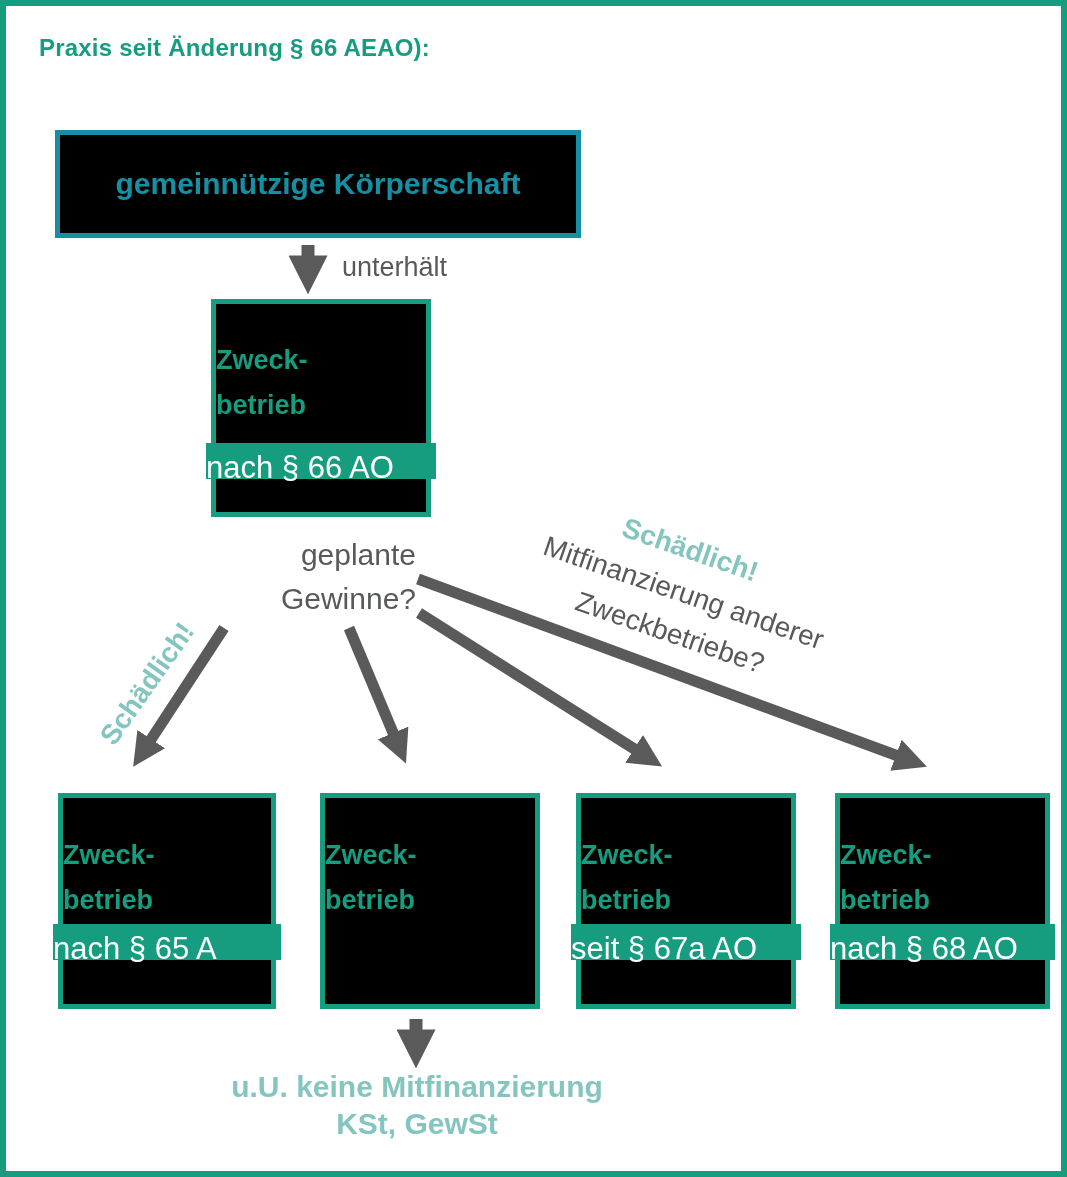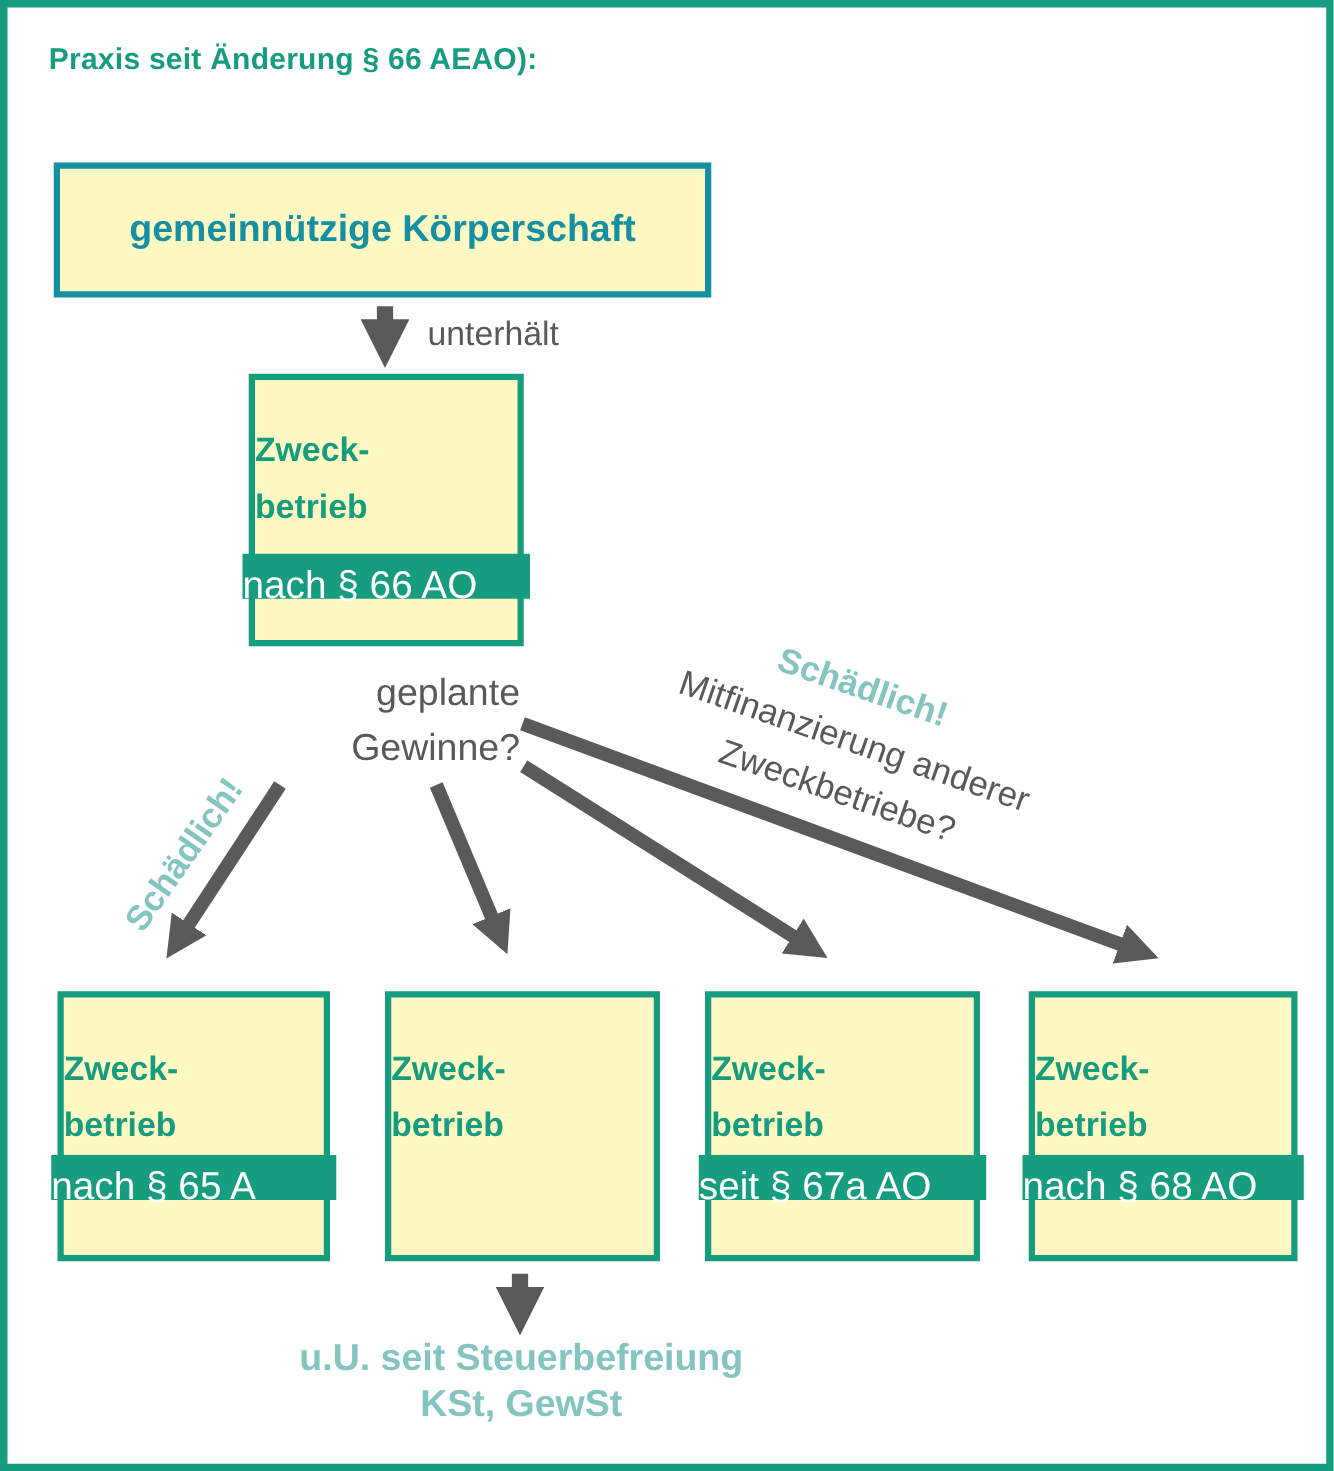--- a/index.html
+++ b/index.html
@@ -12,21 +12,21 @@
     position:relative;width:1067px;height:1177px;background:#fff;
     border:6px solid var(--green);box-sizing:border-box;overflow:hidden;
   }
   .arrow-layer{position:absolute;left:0;top:0;width:1067px;height:1177px;pointer-events:none;}
   .arrow-layer line{stroke:var(--arrow);}
   .arrow-layer marker path{fill:var(--arrow);}
   .page-title{
     position:absolute;left:33px;top:28px;margin:0;
     font-size:24px;font-weight:bold;color:var(--green);letter-spacing:.2px;
   }
-  .box{position:absolute;background:#fef9c3;box-sizing:border-box;}
+  .box{position:absolute;background:#000000;box-sizing:border-box;margin-left:12px;}
   .box.cyan{border:5px solid var(--cyan);}
   .box.green{border:5px solid var(--green);}
   .root-box{left:37px;top:124px;width:526px;height:108px;display:flex;align-items:center;justify-content:center;}
   .root-box .box-label{font-size:30px;font-weight:bold;color:var(--cyan);text-align:center;}
   .main-box{left:193px;top:293px;width:220px;height:218px;}
   .box-title{padding-top:36px;text-align:left;line-height:45px;font-size:27px;font-weight:bold;color:var(--green);}
   .main-box .box-title{padding-top:34px;}
   .band{
     position:absolute;left:-10px;right:-10px;height:36px;background:var(--green);
     color:var(--white);font-size:31px;text-align:left;line-height:49px;white-space:nowrap;
@@ -133,17 +133,17 @@
 
   <div class="box green bottom-box bb-3">
     <div class="box-title">
       <div>Zweck-</div>
       <div>betrieb</div>
     </div>
     <div class="band">nach § 68 AO</div>
   </div>
 
   <div class="result-note">
-    <div>u.U. seit Steuerbefreiung</div>
+    <div>u.U. keine Mitfinanzierung</div>
     <div>KSt, GewSt</div>
   </div>
 
 </div>
 
 </body></html>

